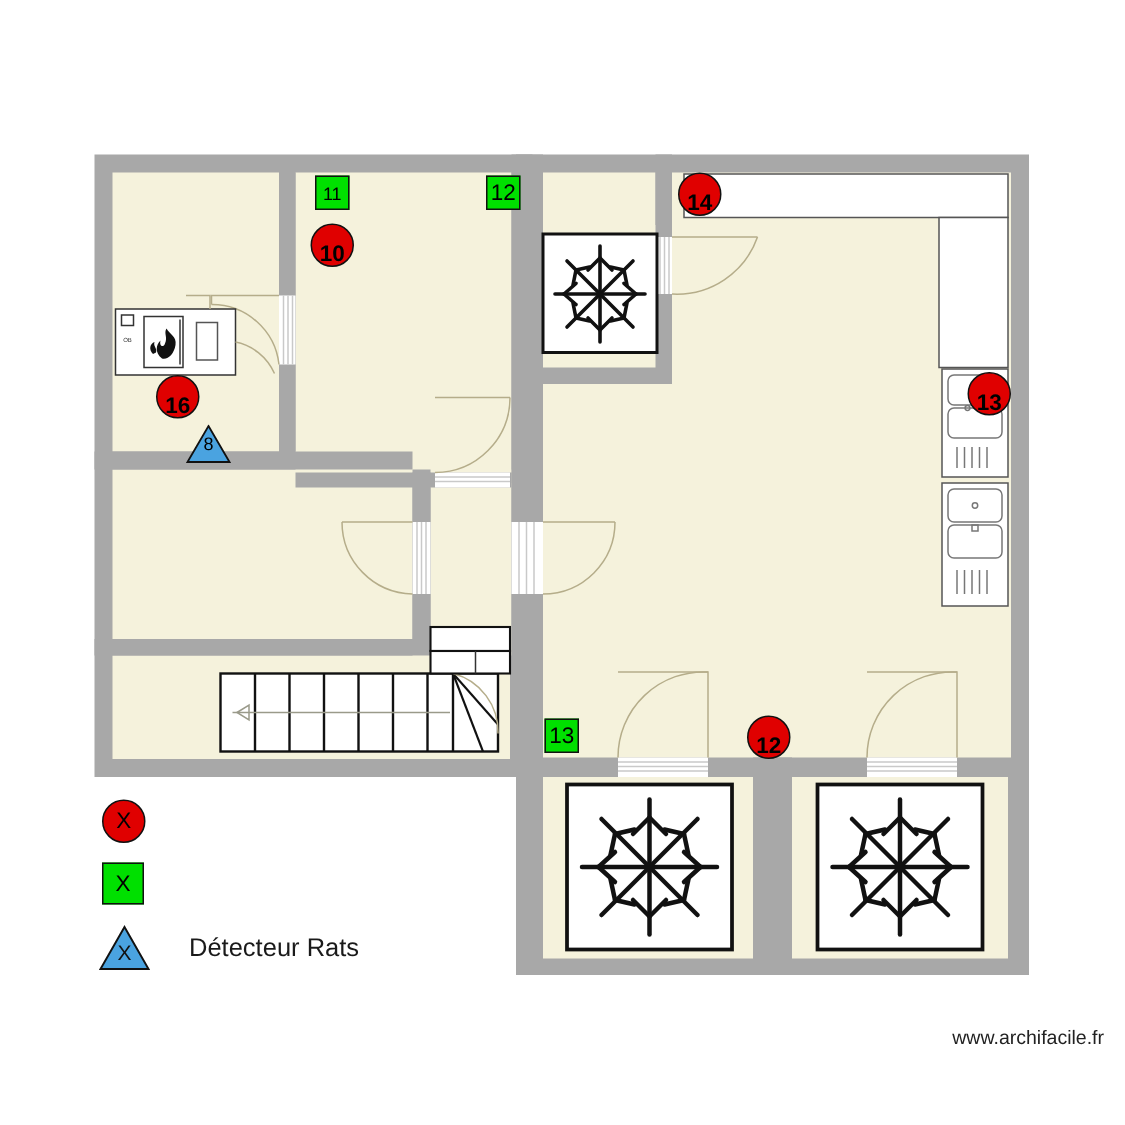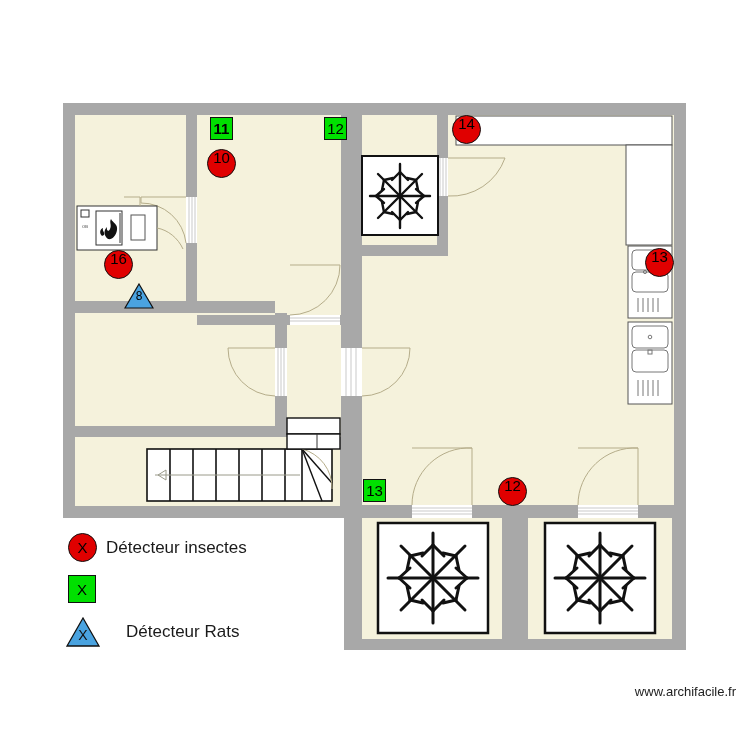--- a/index.html
+++ b/index.html
@@ -100,25 +100,26 @@
   }
 
   
   .marker-circle {
     position: absolute;
     border-radius: 50%;
     background: #e00000;
     border: 1.4px solid #111;
     box-sizing: border-box;
     display: flex;
-    align-items: flex-start;
+    align-items: flex-end;
     justify-content: center;
     color: #000;
     font-family: "Liberation Sans", sans-serif;
     line-height: 1;
+    font-weight: bold;
   }
   .marker-square {
     position: absolute;
     background: #00e000;
     border: 1.4px solid #111;
     box-sizing: border-box;
     display: flex;
     align-items: center;
     justify-content: center;
     color: #000;
@@ -422,21 +423,21 @@
 
         <rect x="287" y="418" width="53" height="16" fill="#ffffff" stroke="#111" stroke-width="1.4"></rect>
         <rect x="287" y="434" width="53" height="15" fill="#ffffff" stroke="#111" stroke-width="1.4"></rect>
         <line x1="317" y1="434" x2="317" y2="449" stroke="#333" stroke-width="1"></line>
       </g>
     </g>
   </svg>
 
   <div>
 
-    <div class="marker-square" style="left:210px; top:117px; width:23px; height:23px; font-size:15px;font-weight:bold;">
+    <div class="marker-square" style="left:210px; top:117px; width:23px; height:23px; font-size:12px;">
       <span>11</span>
     </div>
     <div class="marker-square" style="left:324px; top:117px; width:23px; height:23px; font-size:15px;">
       <span>12</span>
     </div>
     <div class="marker-square" style="left:363px; top:479px; width:23px; height:23px; font-size:15px;">
       <span>13</span>
     </div>
 
     <div class="marker-circle" style="left:207px; top:149px; width:29px; height:29px; font-size:15px;">
@@ -464,21 +465,20 @@
   </div>
 
   <div id="legend">
 
     <div class="legend-row">
       <div class="legend-sym">
         <div class="sym-circle">
           <span>X</span>
         </div>
       </div>
-      <div class="legend-label">Détecteur insectes</div>
     </div>
 
     <div class="legend-row">
       <div class="legend-sym">
         <div class="sym-square">
           <span>X</span>
         </div>
       </div>
     </div>
 

